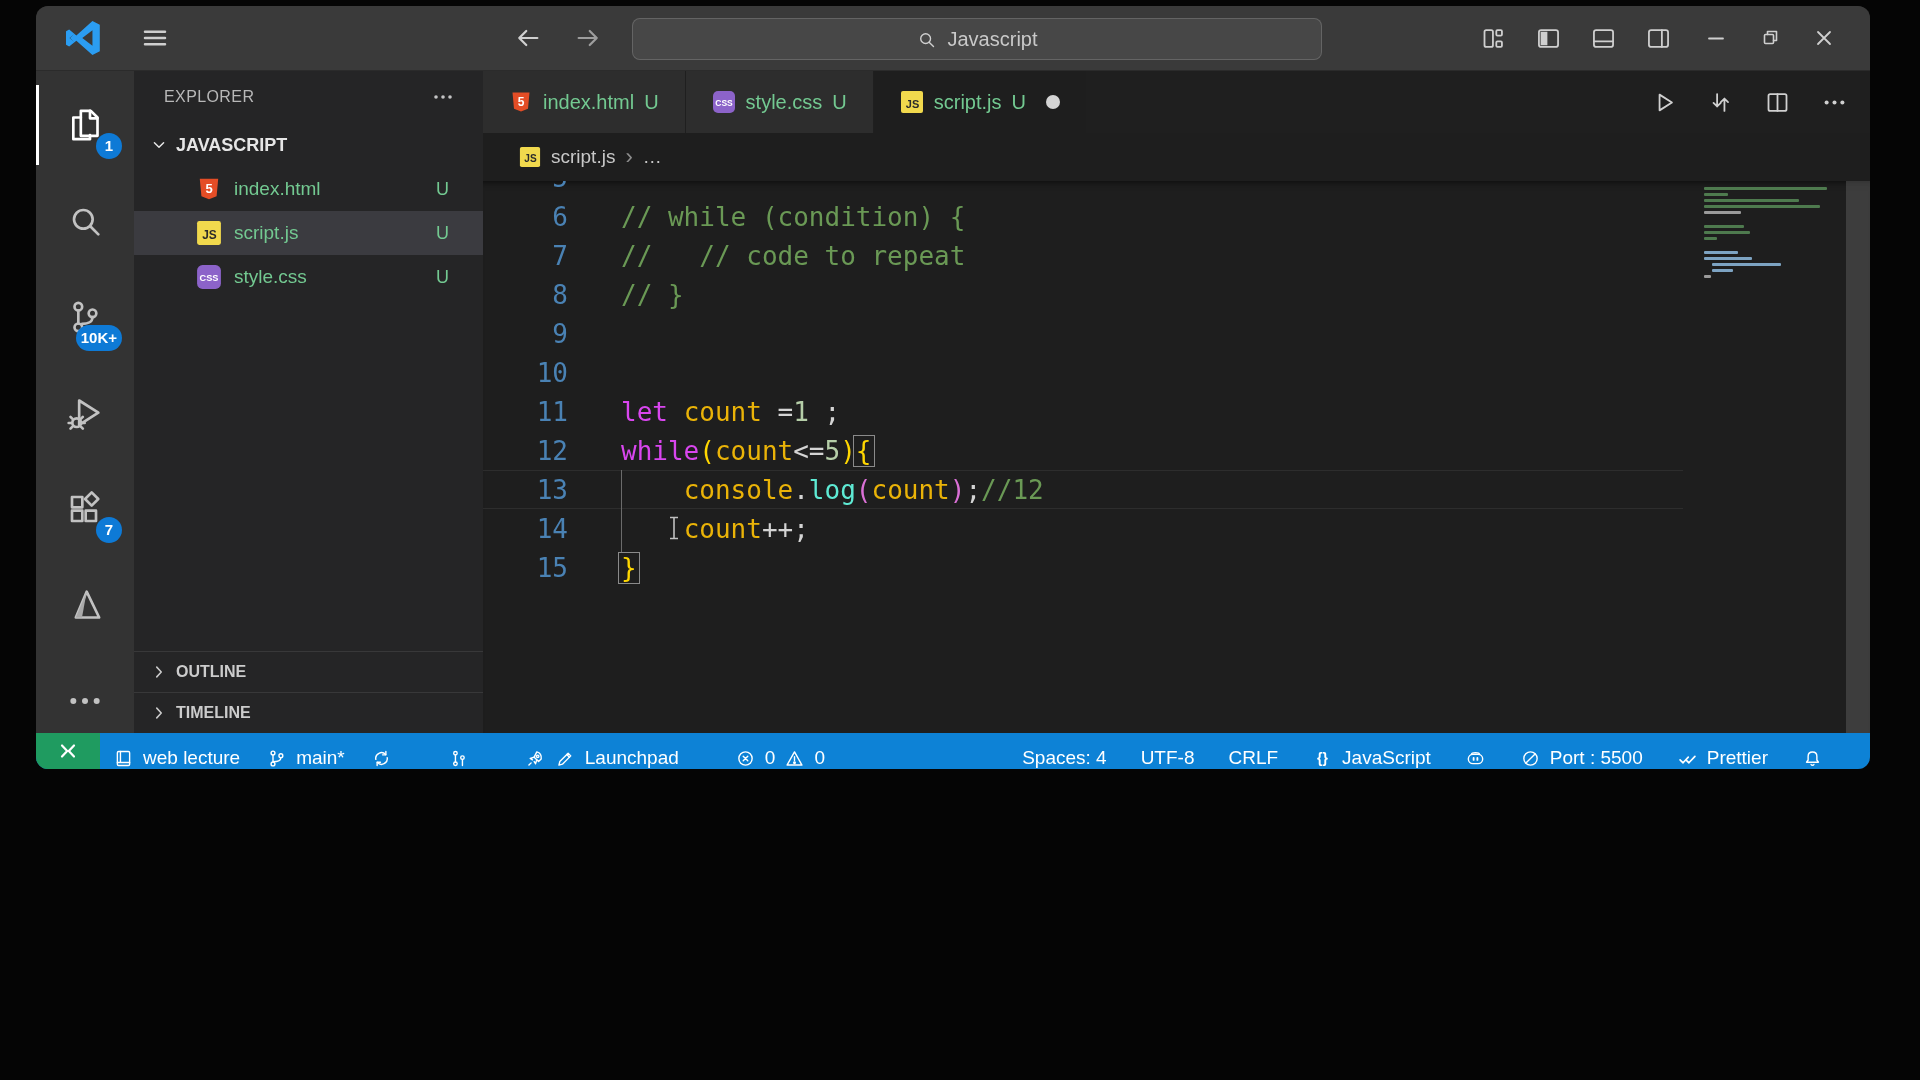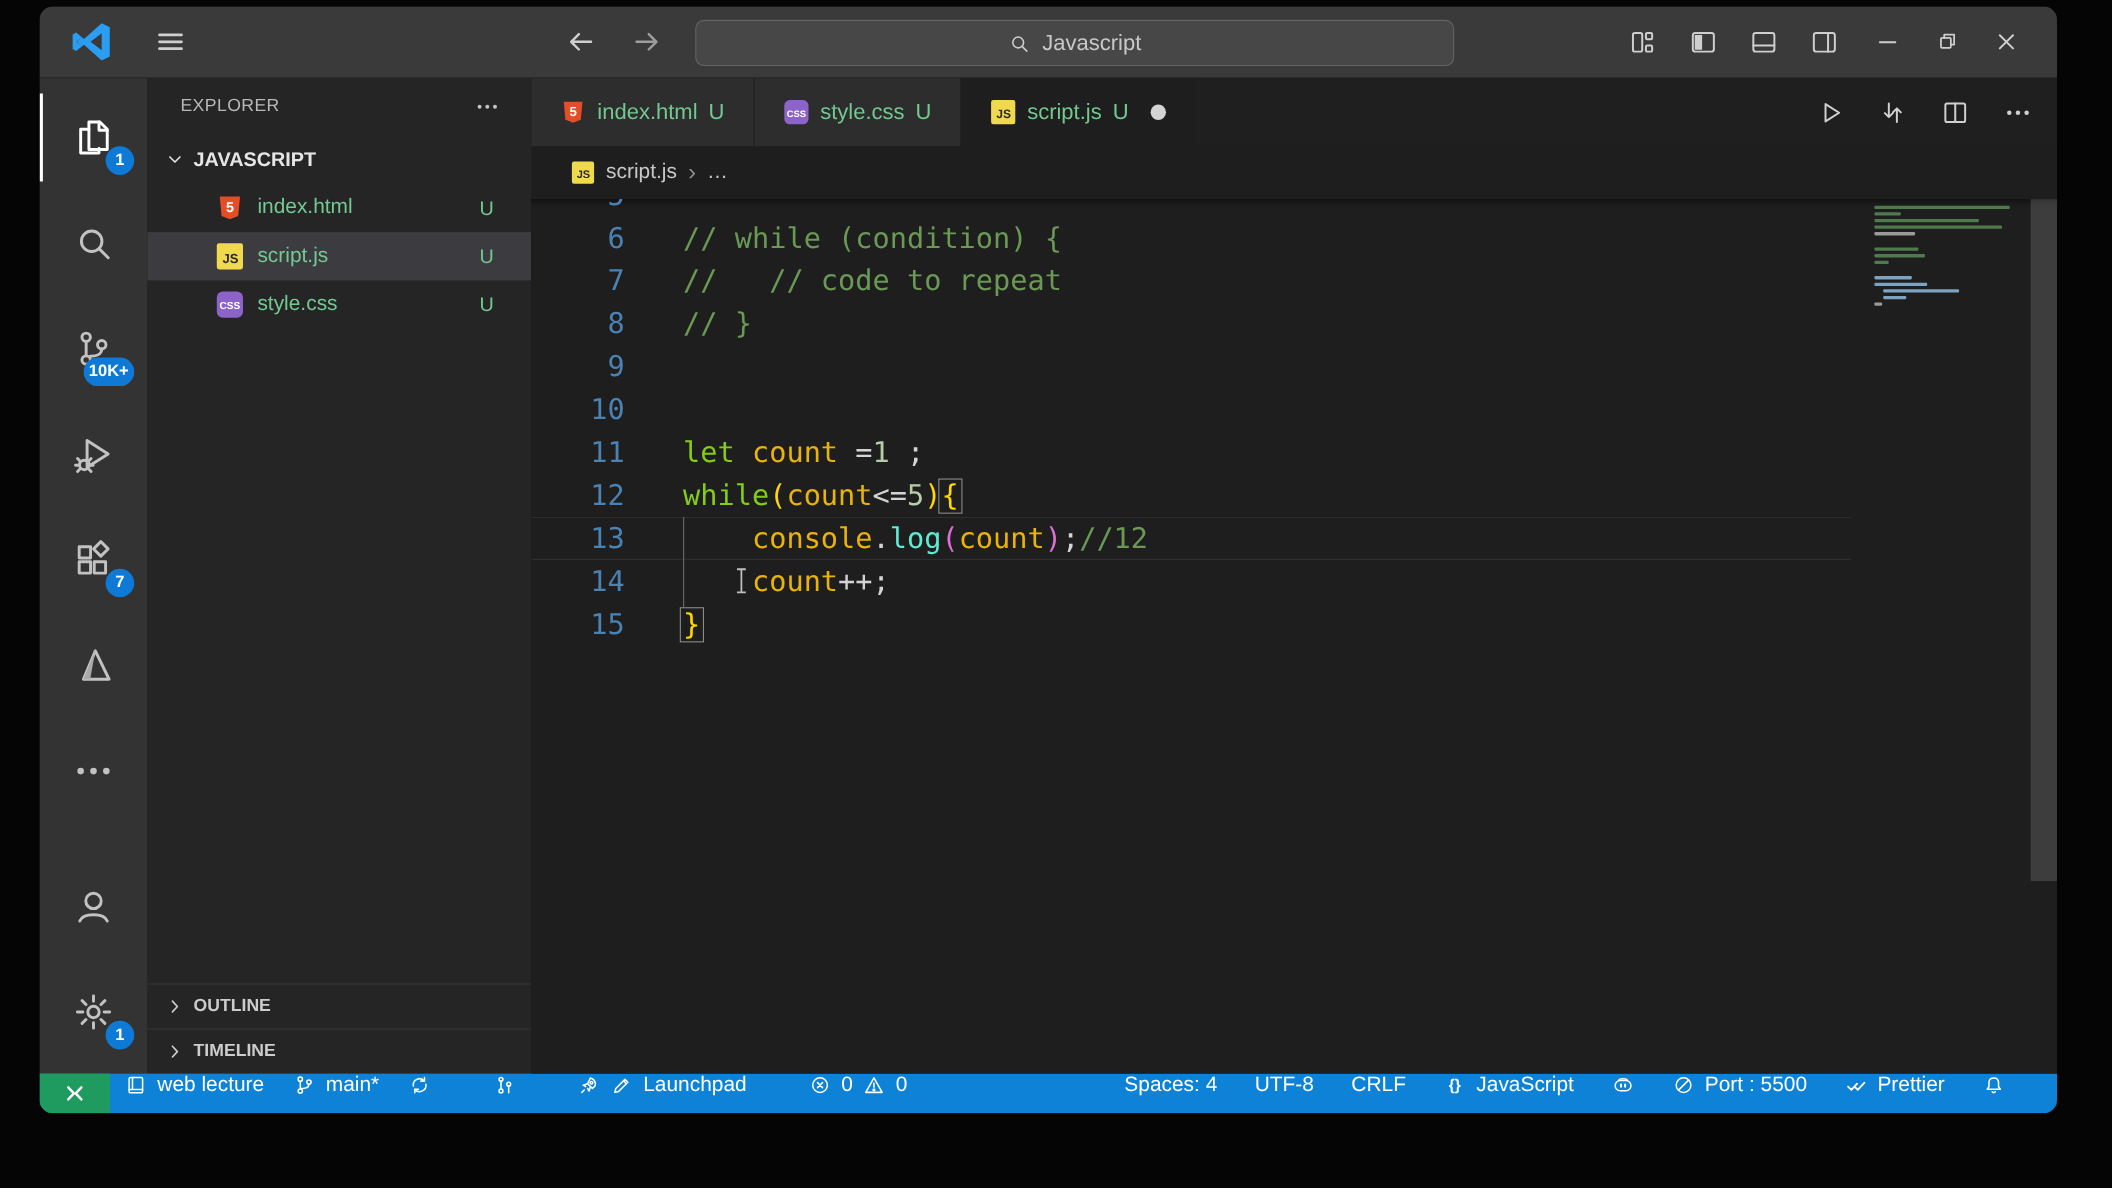--- a/index.html
+++ b/index.html
@@ -1,17 +1,17 @@
 <!DOCTYPE html>
 <html><head>
 <meta charset="utf-8">
 <style>
   html,body{margin:0;padding:0;background:#050505;width:1920px;height:1080px;overflow:hidden;
     font-family:"Liberation Sans",sans-serif;-webkit-font-smoothing:antialiased;}
-  .window{position:absolute;left:36px;top:6px;width:1834px;height:1006px;background:#1e1e1e;
+  .window{position:absolute;left:36px;top:6px;width:1834px;height:763px;background:#1e1e1e;
     border-radius:12px;overflow:hidden;display:flex;flex-direction:column;}
   .icon svg{display:block}
   
   .titlebar{height:64px;background:#3a3a3a;position:relative;flex:0 0 auto;border-bottom:1px solid #2b2b2b;}
   .titlebar .icon{color:#cfcfcf}
   .tb-abs{position:absolute;top:0;height:64px;display:flex;align-items:center;}
   #logo{left:26px}#logo svg{width:42px;height:42px}
   #menu-btn{left:104px}#menu-btn svg{width:30px;height:30px}
   #nav-back{left:478px}#nav-fwd{left:538px}
   #nav-back svg,#nav-fwd svg{width:28px;height:28px}
@@ -67,38 +67,38 @@
   .breadcrumb .sep{color:#8d8d8d;font-size:22px}
   
   .code-area{flex:1;position:relative;overflow:hidden;background:#1e1e1e;
     box-shadow:inset 0 8px 7px -7px rgba(0,0,0,.65);}
   .code-lines{position:absolute;left:0;top:-23px;right:0;
     font-family:"DejaVu Sans Mono","Liberation Mono",monospace;font-size:26px;}
   .code-line{height:39px;display:flex;align-items:center;white-space:pre;position:relative;width:1200px}
   .code-line .gutter{width:85px;text-align:right;color:#4a82b4;flex:0 0 auto}
   .code-line .lc{margin-left:53px}
   .code-line.current{border-top:1px solid rgba(255,255,255,.07);border-bottom:1px solid rgba(255,255,255,.07);height:37px}
-  .tk-comment{color:#6a9955}.tk-kw{color:#84cc16}.tk-var{color:#eab308}.tk-num{color:#b5cea8}
+  .tk-comment{color:#6a9955}.tk-kw{color:#d946ef}.tk-var{color:#eab308}.tk-num{color:#b5cea8}
   .tk-fg{color:#d4d4d4}.tk-fn{color:#5eead4}.tk-b1{color:#ffd700}.tk-b2{color:#da70d6}
   .tk-bm{color:#ffd700;border:1px solid #8a8a8a;padding:0 2px;margin:0 -3px}
   .indent-guide{position:absolute;left:138px;top:312px;width:1px;height:82px;background:#6b6b6b}
   .ibeam{position:absolute;left:184px;top:357px;color:#c0c0c0}
   .ibeam svg{width:14px;height:26px}
   .minimap{position:absolute;right:34px;top:6px;width:132px;}
   .mm-bar{height:3px;margin-bottom:3px;border-radius:1px}
   .mm-g{background:#4e7a4e}.mm-b{background:#7da3c2}.mm-w{background:#9a9a9a}
   .mm-gap{height:8px}
   .vscroll{position:absolute;right:0;top:0;width:24px;height:620px;background:rgba(121,121,121,.35)}
   
   .statusbar{height:36px;background:#0d82d6;display:flex;align-items:stretch;color:#ffffff;font-size:19px;flex:0 0 auto;}
   .sb-remote{width:64px;background:#1f9b60;display:flex;align-items:center;justify-content:center;cursor:pointer}
   .sb-remote svg{width:24px;height:24px}
   .sb-items{display:flex;align-items:center;height:100%}
   .sb-items.right{margin-left:auto;padding-right:30px}
-  .sb-item{display:flex;align-items:flex-start;gap:9px;padding:0 13px;height:100%;cursor:pointer;white-space:nowrap}
+  .sb-item{display:flex;align-items:flex-end;gap:9px;padding:0 13px;height:100%;cursor:pointer;white-space:nowrap}
   .sb-item .icon svg{width:21px;height:21px}
   .sb-item.gapped{margin-left:30px}
   .sb-items.right .sb-item{padding:0 17px}
 </style>
 </head>
 <body>
 
 <div class="window">
 
   <div class="titlebar">

